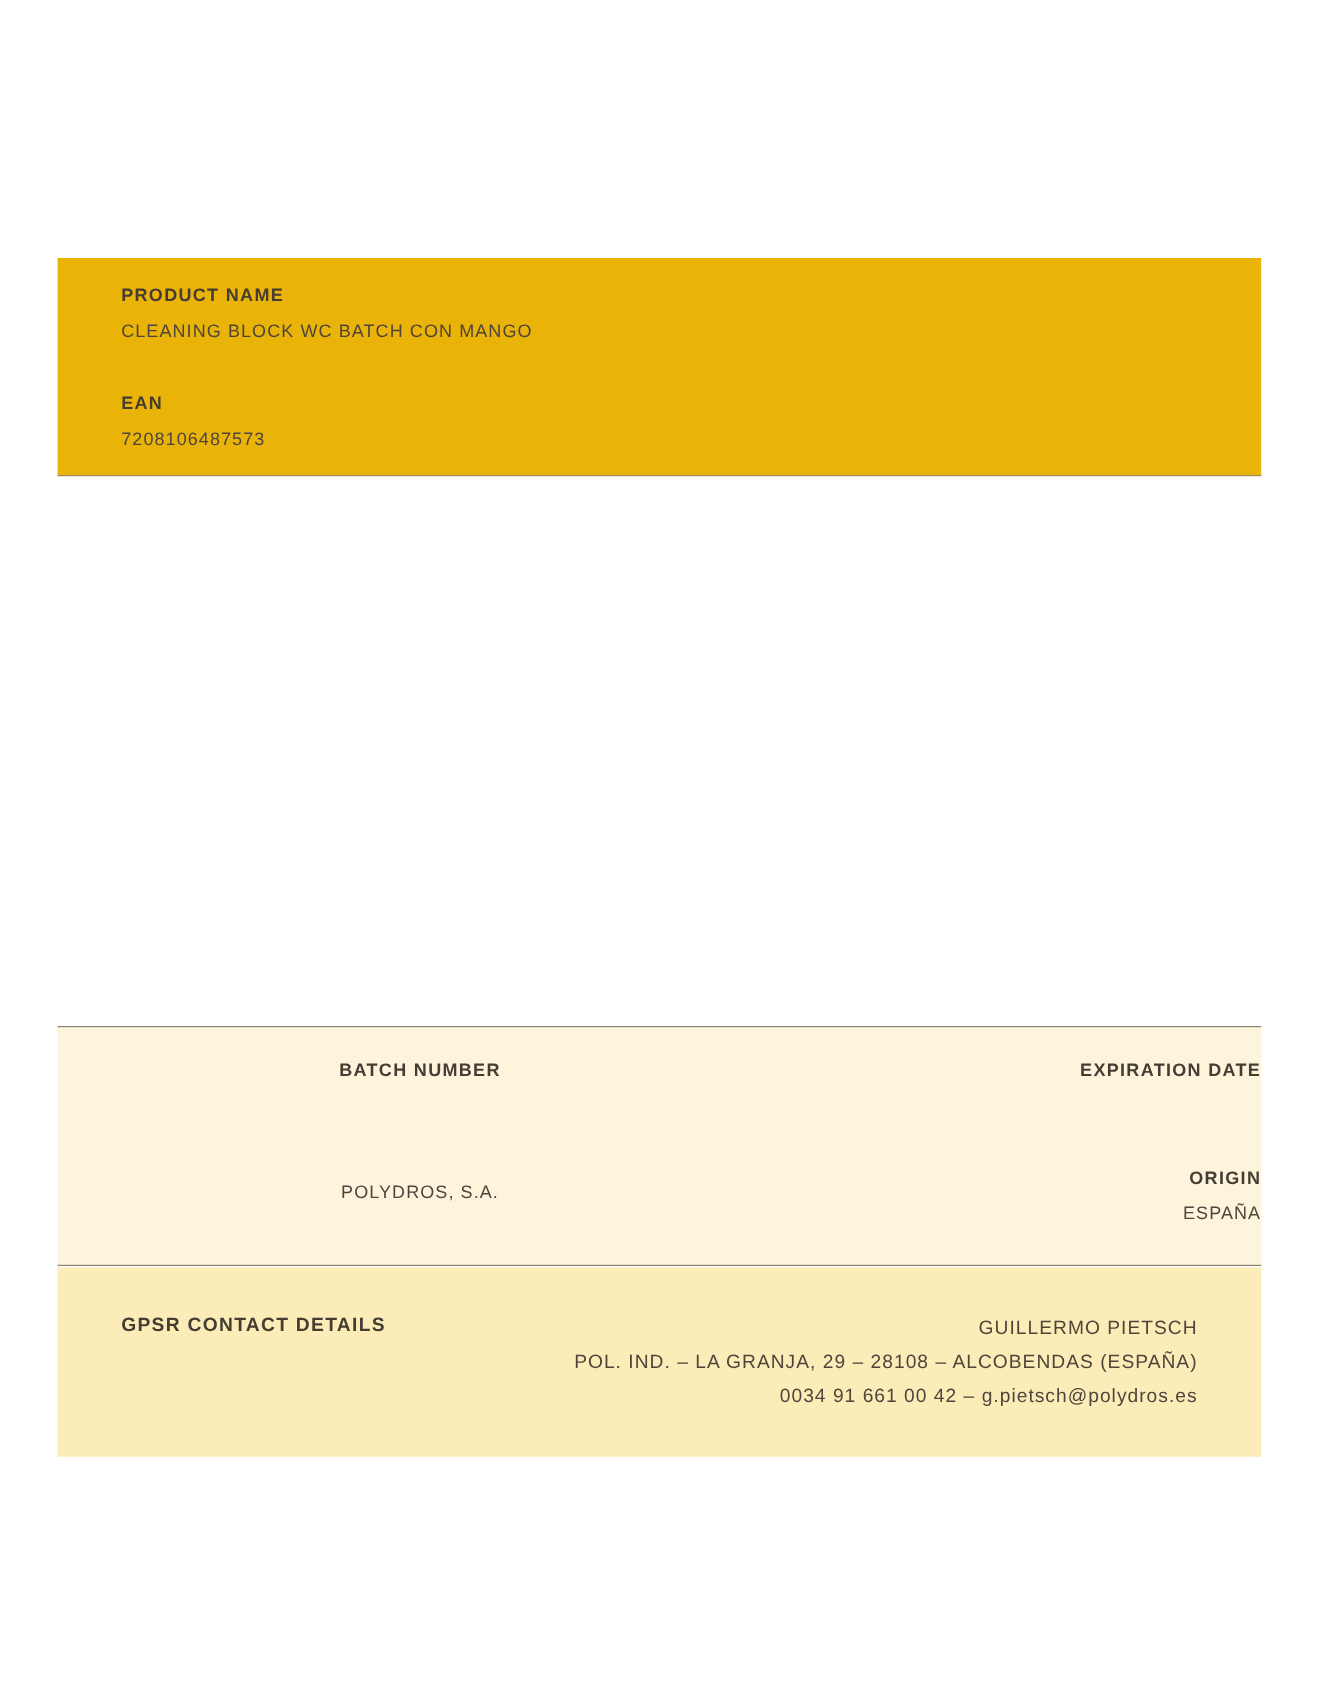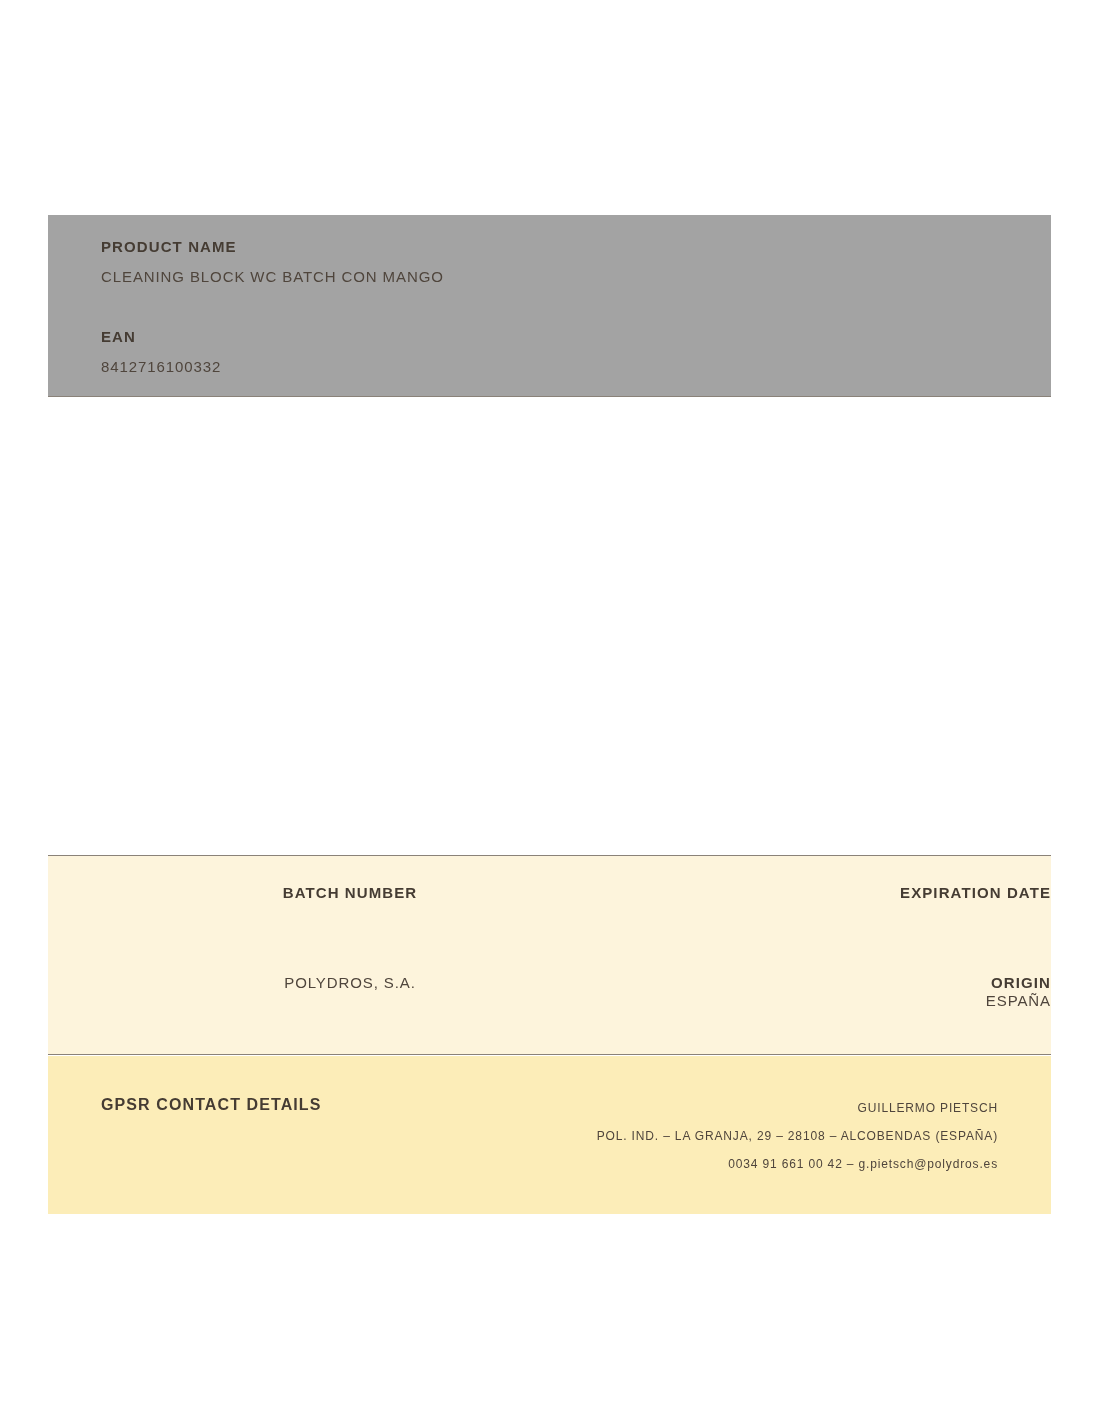--- a/index.html
+++ b/index.html
@@ -25,21 +25,21 @@
     background: #ffffff;
   }
 
   
   .top-block {
     position: absolute;
     left: 48px;
     top: 215px;
     width: 1003px;
     height: 182px;
-    background: #a3a3a3;
+    background: #eab308;
     border-bottom: 1px solid #8a8279;
     box-sizing: border-box;
   }
 
   .field {
     position: absolute;
   }
 
   .field-label {
     font-size: 15px;
@@ -109,20 +109,21 @@
     color: #453c33;
     text-transform: uppercase;
     line-height: 1.2;
   }
 
   .detail-value {
     font-size: 15px;
     letter-spacing: 0.9px;
     color: #4f453c;
     line-height: 1.2;
+    margin-top: 11px;
     min-height: 17px;
   }
 
   
   .gpsr-block {
     position: absolute;
     left: 48px;
     top: 1056px;
     width: 1003px;
     height: 158px;
@@ -142,42 +143,42 @@
   }
 
   .gpsr-lines {
     position: absolute;
     right: 53px;
     top: 38px;
     text-align: right;
   }
 
   .gpsr-line {
-    font-size: 12px;
+    font-size: 16px;
     letter-spacing: 0.85px;
     color: #4f453c;
     line-height: 28px;
     white-space: nowrap;
   }
 </style>
 </head>
 <body>
 
 <div class="page">
 
   <div class="top-block">
 
     <div class="field" id="product-name-field">
       <div class="field-label">PRODUCT NAME</div>
       <div class="field-value">CLEANING BLOCK WC BATCH CON MANGO</div>
     </div>
 
     <div class="field" id="ean-field">
       <div class="field-label">EAN</div>
-      <div class="field-value">8412716100332</div>
+      <div class="field-value">7208106487573</div>
     </div>
 
   </div>
 
   <div class="middle-gap"></div>
 
   <div class="detail-block">
 
     <div class="detail-row row-1">
       <div class="detail-col c1">

